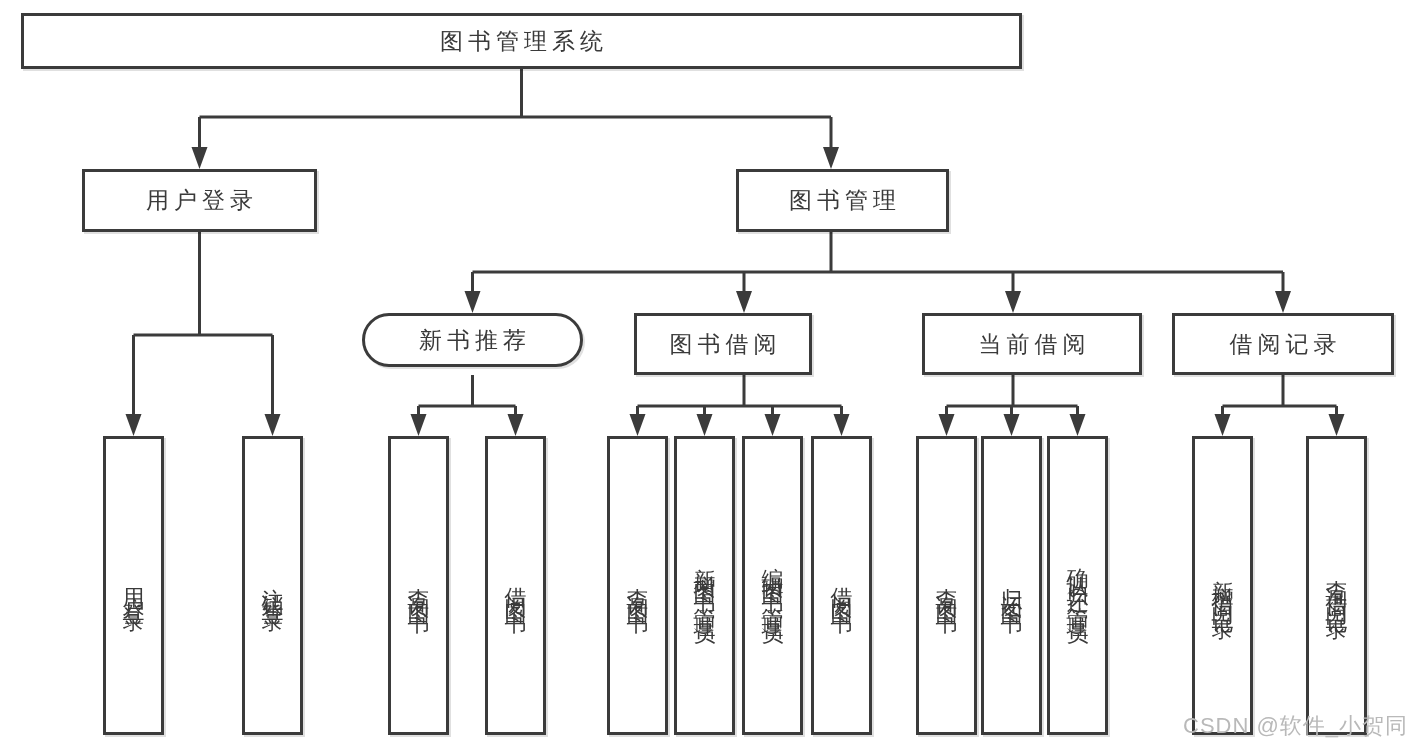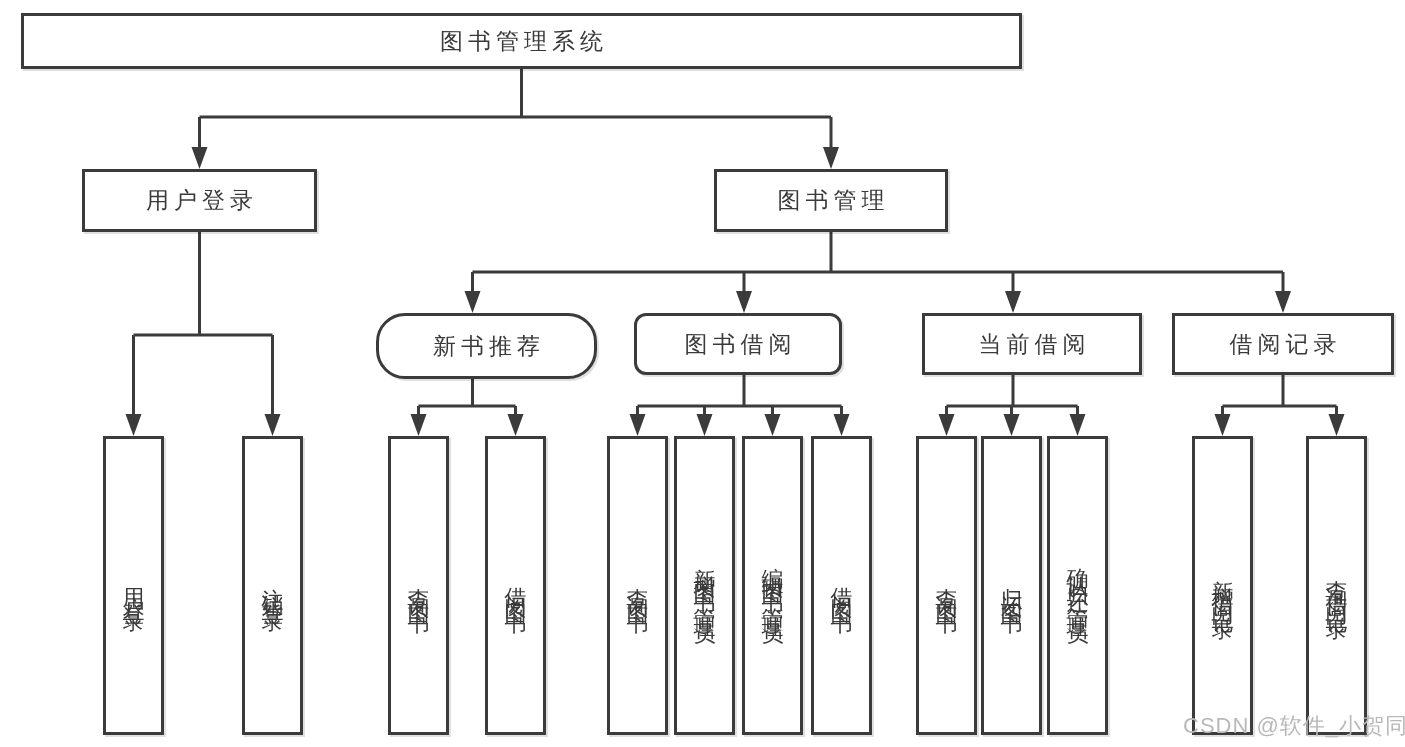--- a/index.html
+++ b/index.html
@@ -106,24 +106,24 @@
       M938.5 414 h16 L946.5 436 Z
       M1003.5 414 h16 L1011.5 436 Z
       M1069.5 414 h16 L1077.5 436 Z
       M1214.5 414 h16 L1222.5 436 Z
       M1328.5 414 h16 L1336.5 436 Z"></path>
   </svg>
 
   <div class="node h" style="left:21px; top:13px; width:1001px; height:56px;">图书管理系统</div>
 
   <div class="node h" style="left:82px; top:169px; width:235px; height:63px;">用户登录</div>
-  <div class="node h" style="left:714px; top:169px; width:234px; height:63px;">图书管理</div>
+  <div class="node h" style="left:736px; top:169px; width:213px; height:63px;">图书管理</div>
 
-  <div class="node h" style="left:376px; top:313px; width:221px; height:66px;border-radius:29px;">新书推荐</div>
-  <div class="node h" style="left:634px; top:313px; width:208px; height:62px;border-radius:12px;">图书借阅</div>
+  <div class="node h" style="left:362px; top:313px; width:221px; height:54px;border-radius:29px;">新书推荐</div>
+  <div class="node h" style="left:634px; top:313px; width:178px; height:62px;">图书借阅</div>
   <div class="node h" style="left:922px; top:313px; width:220px; height:62px;">当前借阅</div>
   <div class="node h" style="left:1172px; top:313px; width:222px; height:62px;">借阅记录</div>
 
   <div class="node v" style="left:103px; top:436px; width:61px; height:299px;">
     <span class="vtext">用户登录</span>
   </div>
   <div class="node v" style="left:242px; top:436px; width:61px; height:299px;">
     <span class="vtext">注销登录</span>
   </div>
 

